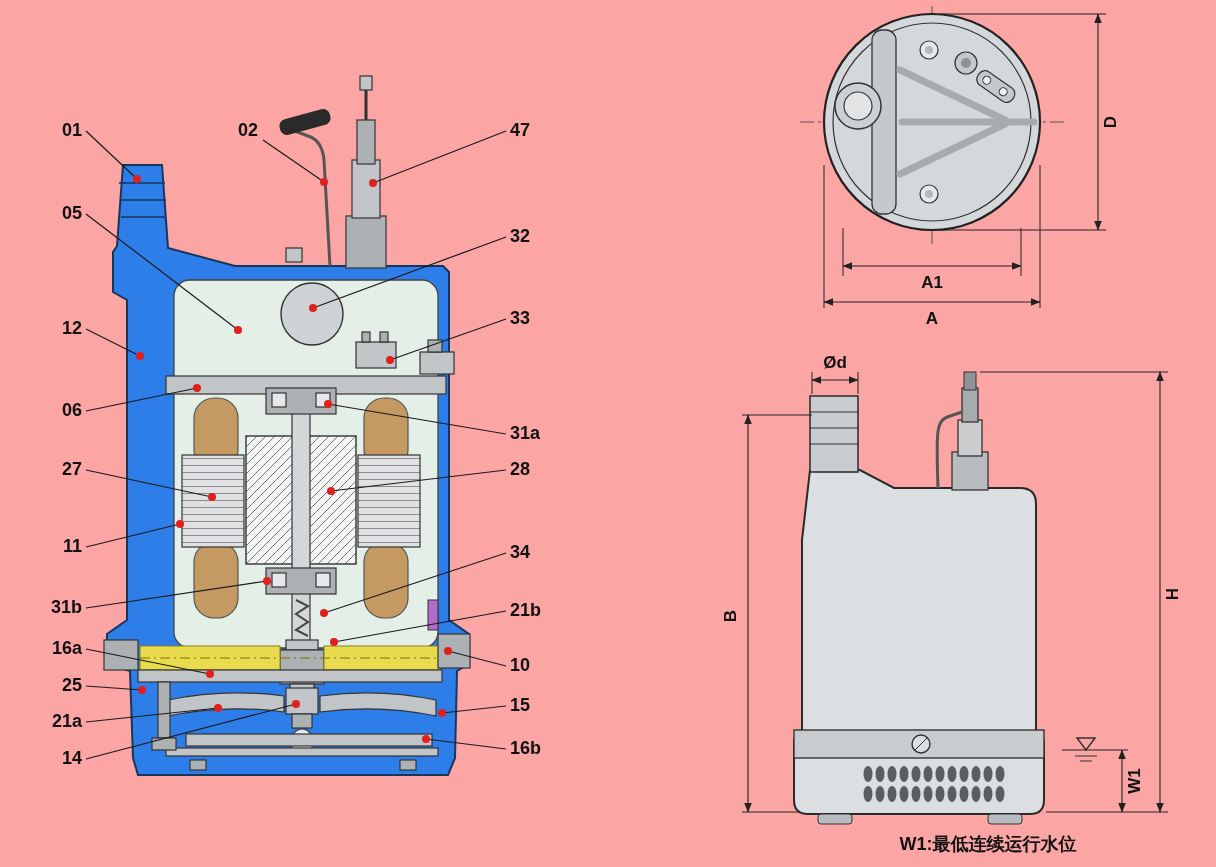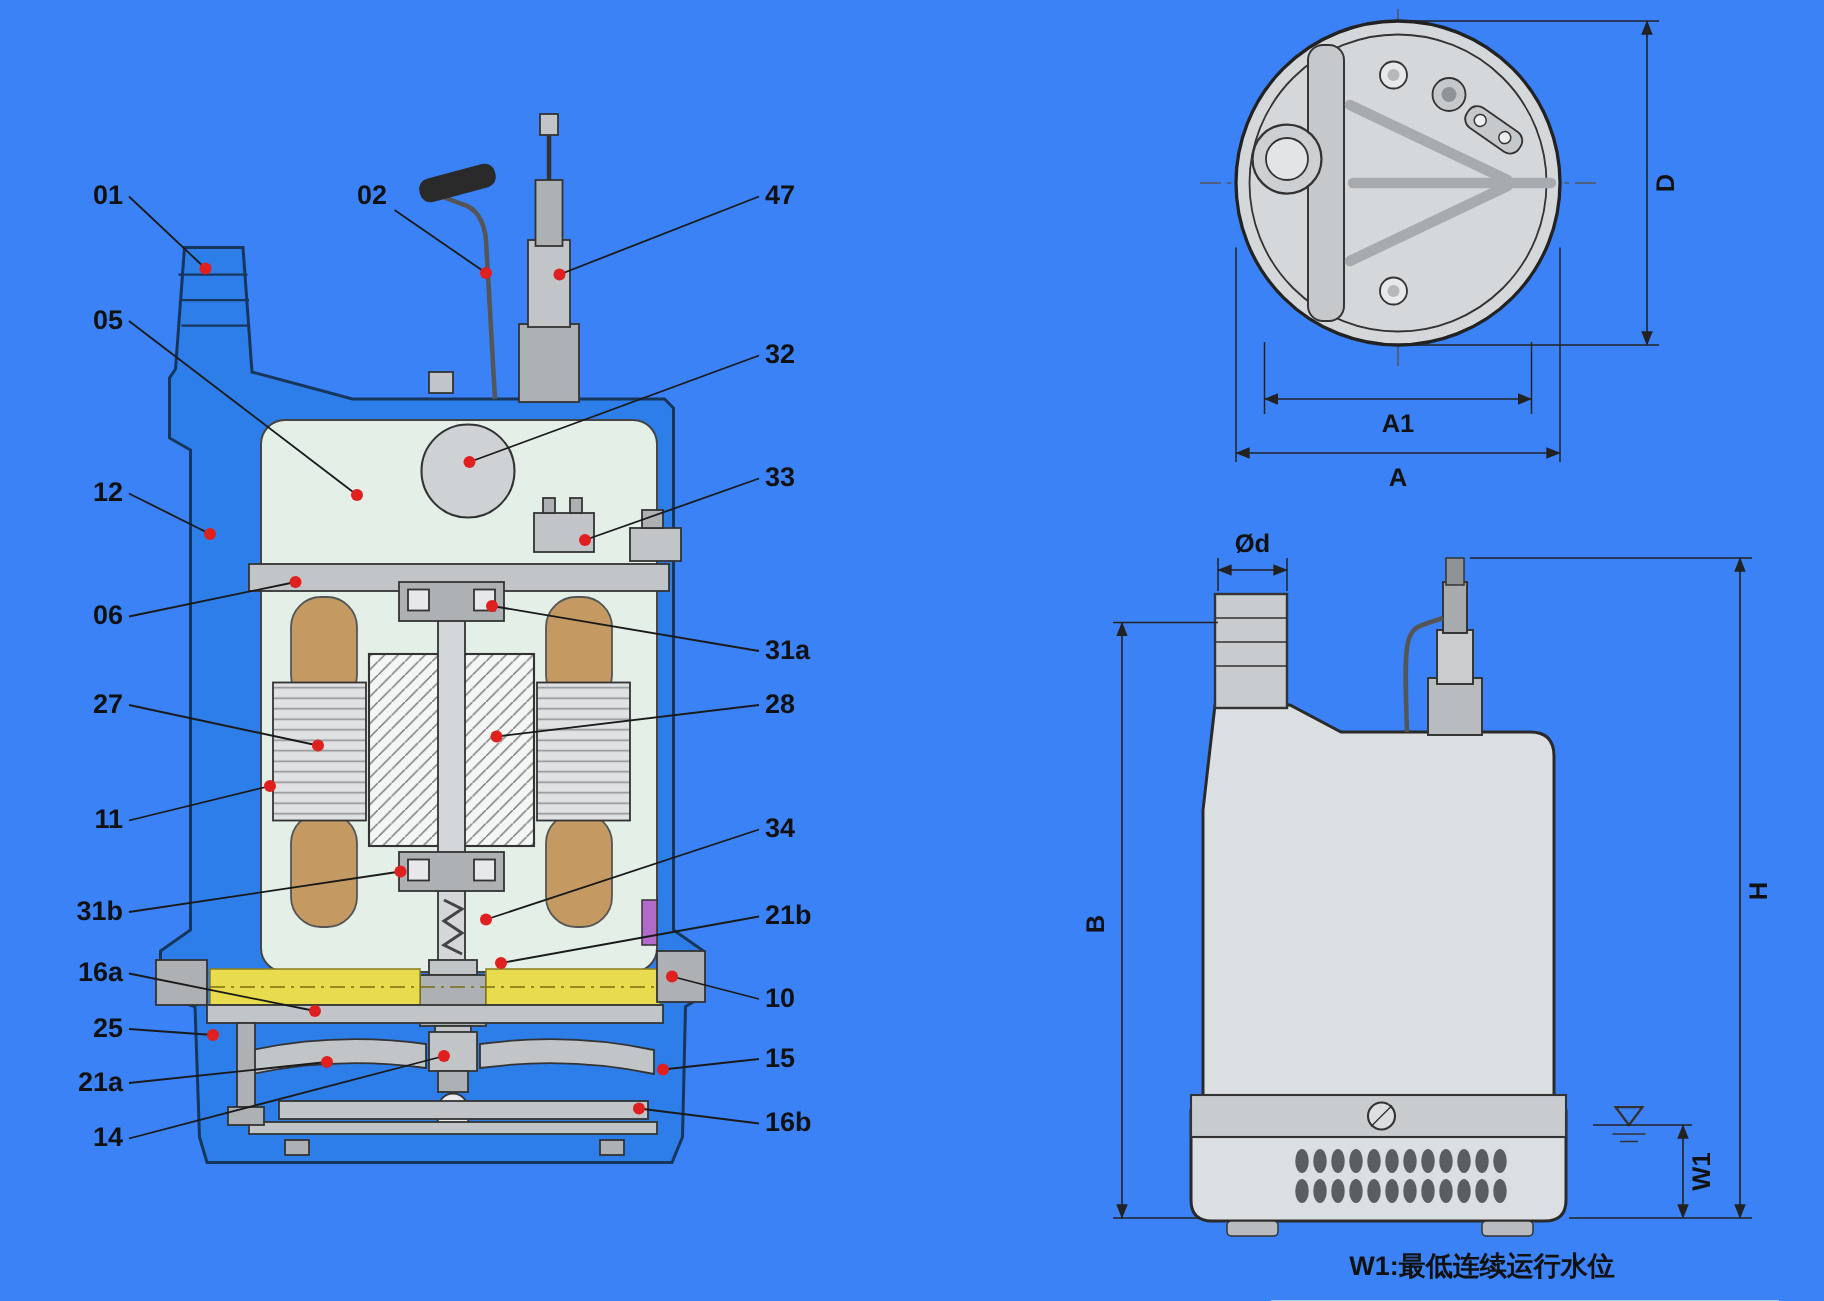--- a/index.html
+++ b/index.html
@@ -1,16 +1,16 @@
 <!DOCTYPE html>
 <html style="--casing-blue: #2d7ee8; --leader-red: #e01f1f; --chamber-mint: #e3efe7; --metal-gray: #c2c5c8; --stator-tan: #c49a62; --oil-yellow: #e8dc4e; --seal-purple: #b36bc9;"><head>
 <meta charset="utf-8">
 <style>
   html,body { margin:0; padding:0; background:#ffffff; }
-  .stage { position:relative; width:1216px; height:867px; background:#3b82f6; overflow:hidden; }
+  .stage { position:relative; width:1216px; height:867px; background:#fca5a5; overflow:hidden; }
   svg { display:block; }
   text { font-family:"Liberation Sans","DejaVu Sans",sans-serif; }
   .lbl    { font-size:18px; font-weight:bold; fill:#111; }
   .dimlbl { font-size:17px; font-weight:bold; fill:#111; }
   .cap    { font-size:18px; font-weight:bold; fill:#111; }
   .leader { stroke:#1a1a1a; stroke-width:1.2; fill:none; }
   .dot    { fill:var(--leader-red,#e01f1f); stroke:none; }
   .dim    { stroke:#222; stroke-width:1.1; fill:none; }
   .ext    { stroke:#222; stroke-width:1; fill:none; }
   .dashdot{ stroke:#555; stroke-width:1; stroke-dasharray:14 4 3 4; fill:none; }

